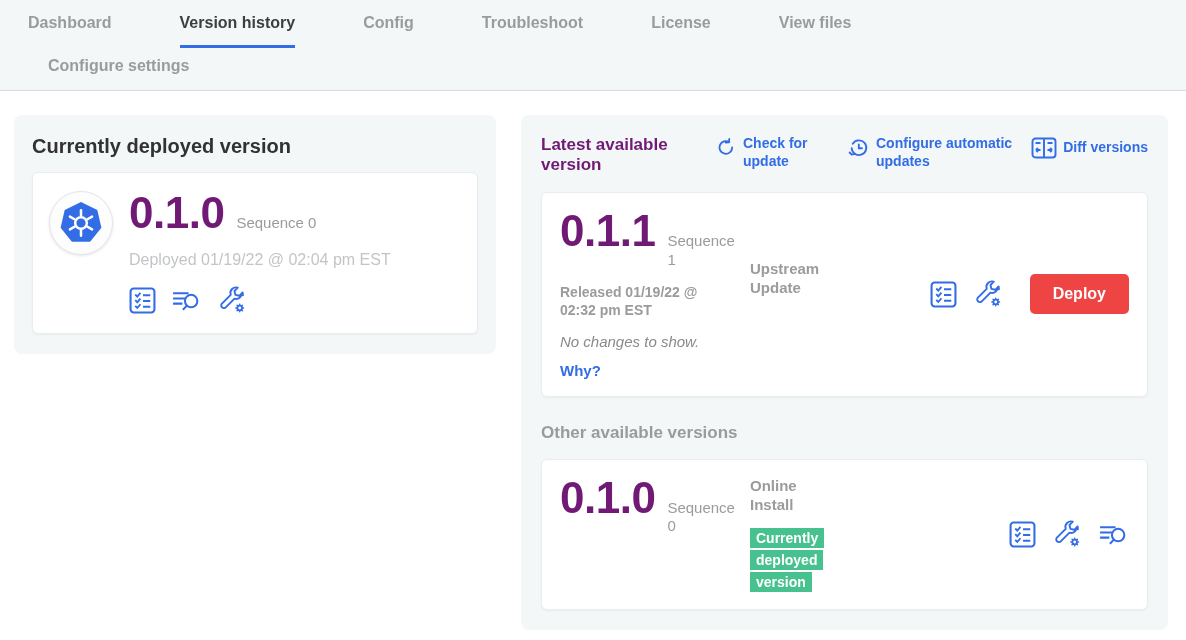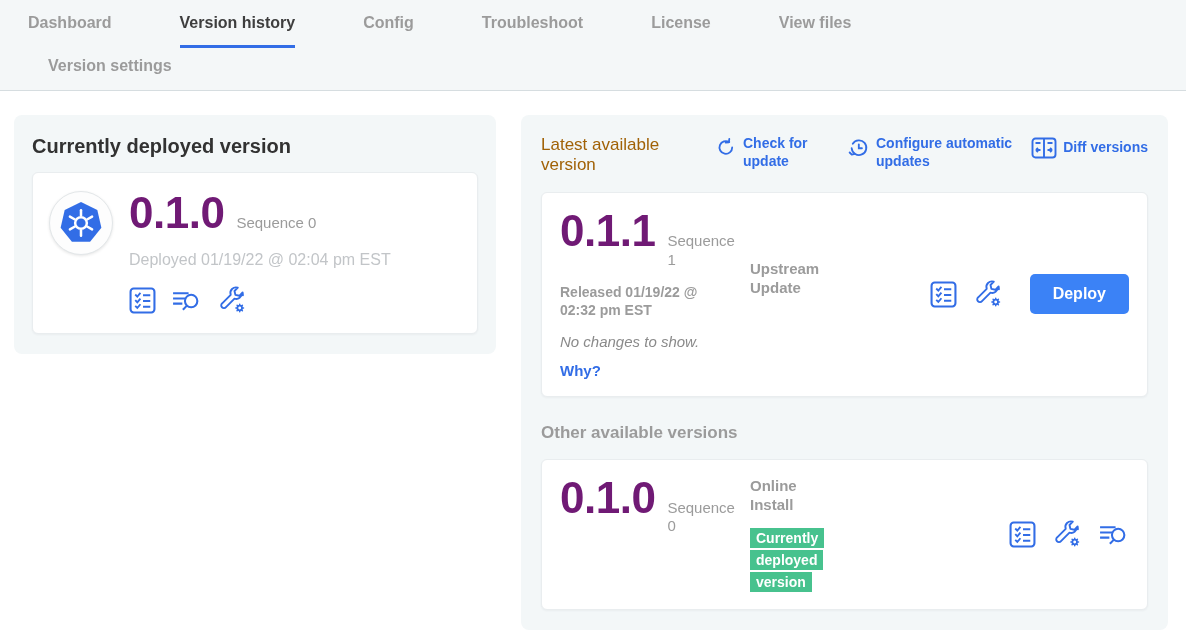--- a/index.html
+++ b/index.html
@@ -33,42 +33,42 @@
   .version-row { display:flex; align-items:baseline; gap:12px; }
   .version-num { font-size:44px; font-weight:800; color:#701a75; letter-spacing:-.5px; line-height:1; }
   .seq { font-size:15px; font-weight:500; color:#9b9b9b; }
   .seq.narrow { display:inline-block; width:66px; line-height:1.25; }
   .deployed-ts { margin-top:16px; font-size:16px; font-weight:500; color:#c2c5c8; }
   .icon-row { margin-top:16px; display:flex; gap:15px; align-items:center; }
   .icon-btn { background:none; border:none; padding:0; cursor:pointer; line-height:0; }
 
   
   .rp-header { display:flex; align-items:flex-start; }
-  .rp-title { width:160px; font-size:17px; font-weight:400; color:#a16207; line-height:1.2; }
+  .rp-title { width:160px; font-size:17px; font-weight:700; color:#701a75; line-height:1.2; }
   .rp-link { display:flex; gap:6px; align-items:flex-start; color:#326de6; cursor:pointer; text-decoration:none; }
   .rp-link svg { margin-top:1px; flex:0 0 auto; }
   .rp-link span { font-size:14px; font-weight:700; line-height:1.25; }
   .link-check { margin-left:16px; width:103px; }
   .link-auto { margin-left:28px; width:170px; }
   .link-diff { margin-left:auto;align-items:center; }
 
   
   .ver-card { margin-top:16px; padding:16px 18px; display:flex; align-items:flex-start; }
   .col-main { width:190px; }
   .released { margin-top:14px; width:172px; font-size:14px; font-weight:700; color:#9b9b9b; line-height:1.3; }
   .no-changes { margin-top:13px; font-size:15px; color:#8a8a8a;font-style:italic; }
   .why-link { display:inline-block; margin-top:12px; font-size:15px; font-weight:700; color:#326de6; cursor:pointer;text-align:center; }
   .col-source { width:92px; font-size:15px; font-weight:700; color:#9b9b9b; line-height:1.3; }
   .col-source.offset { padding-top:50px; }
   .badge-wrap { margin-top:12px; width:72px; line-height:21px; }
   .badge { background:#47c28e; color:#fff; font-size:14px; font-weight:700; padding:2px 6px;
     -webkit-box-decoration-break:clone; box-decoration-break:clone; }
   .actions { margin-left:auto; display:flex; align-items:center; gap:16px; align-self:center; }
 
-  .btn-primary { background:#3b82f6; color:#fff; border:none; border-radius:5px;
+  .btn-primary { background:#ef4444; color:#fff; border:none; border-radius:5px;
     font-size:16px; font-weight:700; padding:11px 23px; cursor:pointer;
     font-family:"Liberation Sans",sans-serif; margin-left:11px; }
   .btn-secondary { background:#fff; color:#326de6; border:1px solid #326de6; border-radius:6px;
     font-size:16px; font-weight:700; padding:10px 19px; cursor:pointer;
     font-family:"Liberation Sans",sans-serif; margin-left:6px; }
 
   .other-title { margin-top:26px; font-size:17px; font-weight:600; color:#9b9b9b; }
 
   .latest-card { min-height:174px; }
   .other-card { min-height:140px; }
@@ -80,21 +80,21 @@
 <header class="nav">
   <div class="nav-row1">
     <div class="tab">Dashboard</div>
     <div class="tab active">Version history</div>
     <div class="tab">Config</div>
     <div class="tab">Troubleshoot</div>
     <div class="tab">License</div>
     <div class="tab">View files</div>
   </div>
   <div class="nav-row2">
-    <span class="tab">Version settings</span>
+    <span class="tab">Configure settings</span>
   </div>
 </header>
 
 <main class="main">
 
   <section class="panel left-panel">
     <h2 class="panel-title">Currently deployed version</h2>
 
     <div class="white-card deployed-card">
       <div class="k8s-badge">

